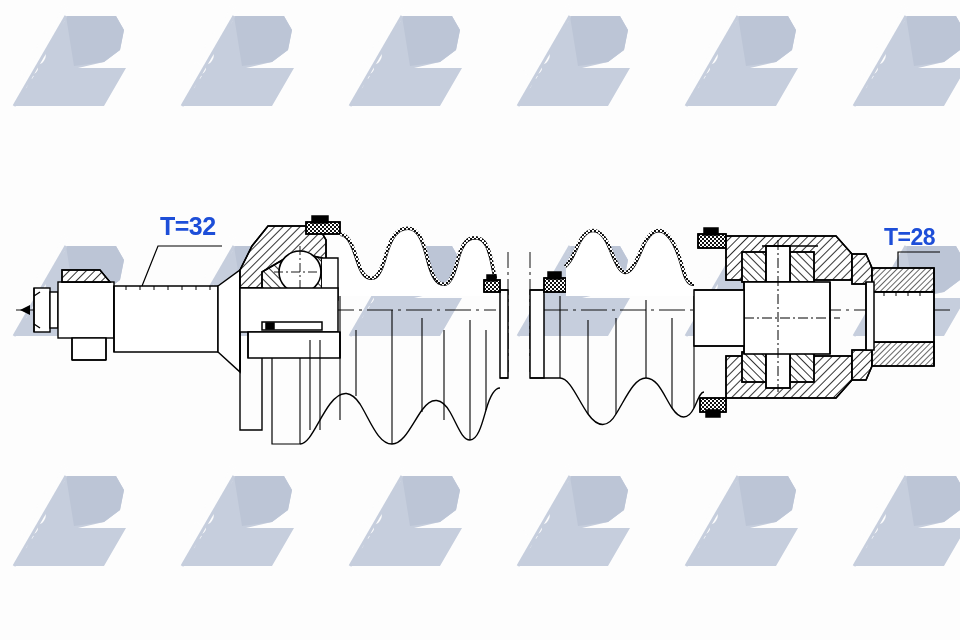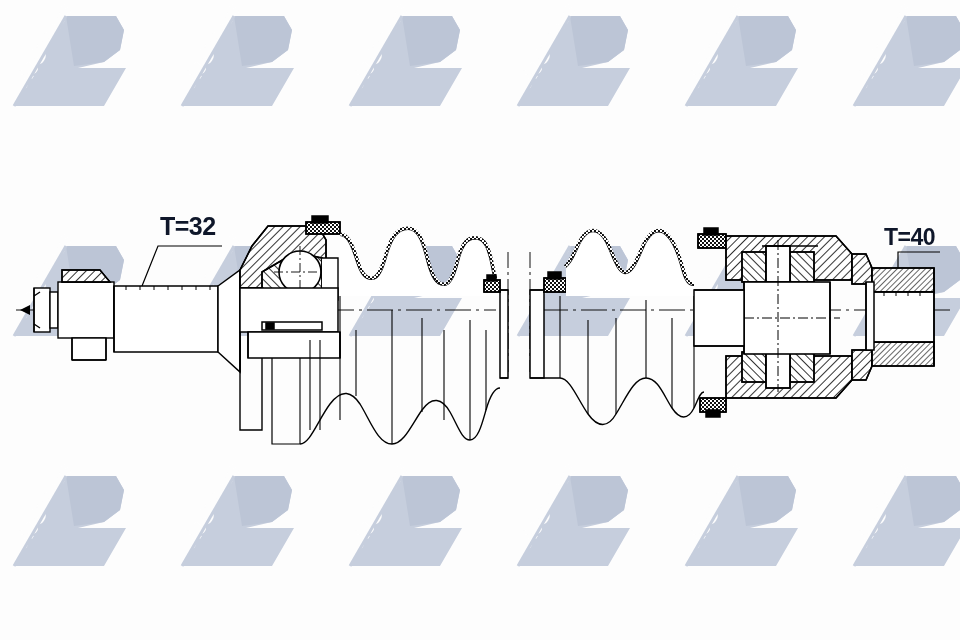--- a/index.html
+++ b/index.html
@@ -2,21 +2,21 @@
 <html><head>
 <meta charset="utf-8">
 <style>
   html,body{margin:0;padding:0;background:#ffffff;}
   body{width:960px;height:640px;overflow:hidden;
        font-family:"Liberation Sans", sans-serif;}
   #stage{position:relative;width:960px;height:640px;background:#fdfdfd;overflow:hidden;}
   #wm{position:absolute;inset:0;z-index:1;pointer-events:none;}
   #drawing{position:absolute;inset:0;z-index:2;}
   .lbl{position:absolute;z-index:3;font-family:"Liberation Sans",sans-serif;
-       font-weight:700;color:#0f172a;letter-spacing:-0.5px;}
+       font-weight:700;color:#1d4ed8;letter-spacing:-0.5px;}
   #lblL{left:160px;top:212px;font-size:25px;}
   #lblR{left:884px;top:224px;font-size:23px;}
 </style>
 </head>
 <body>
 
 <div id="stage">
 
   <svg id="wm" viewBox="0 0 960 640" width="960" height="640">
     <defs>
@@ -322,15 +322,15 @@
 
     <g stroke-width="1.2">
       <path d="M898,268 L898,252 L940,252"></path>
     </g>
 
     </g>
   </svg>
 
   <div class="lbl" id="lblL">T=32</div>
 
-  <div class="lbl" id="lblR">T=40</div>
+  <div class="lbl" id="lblR">T=28</div>
 
 </div>
 
 </body></html>

